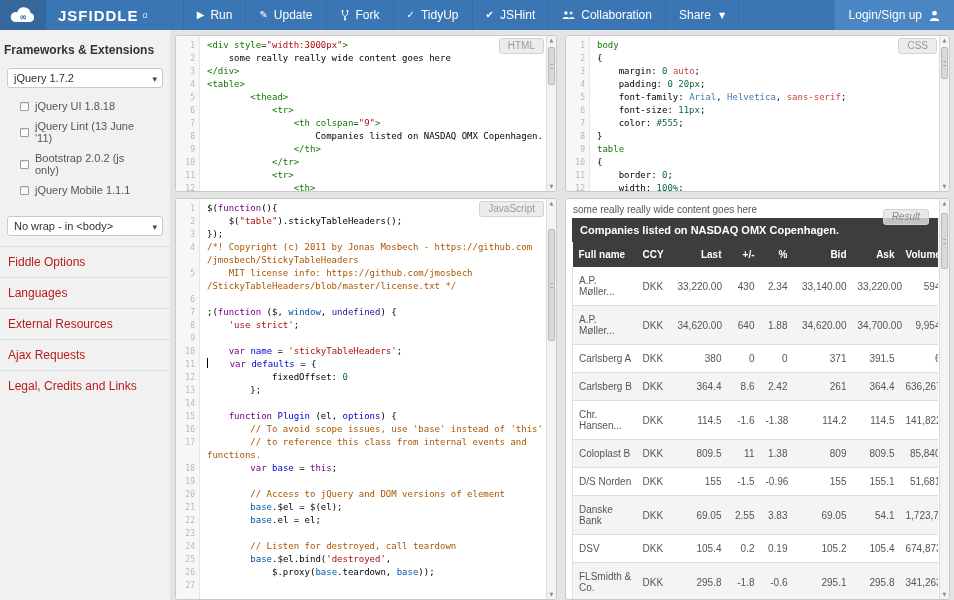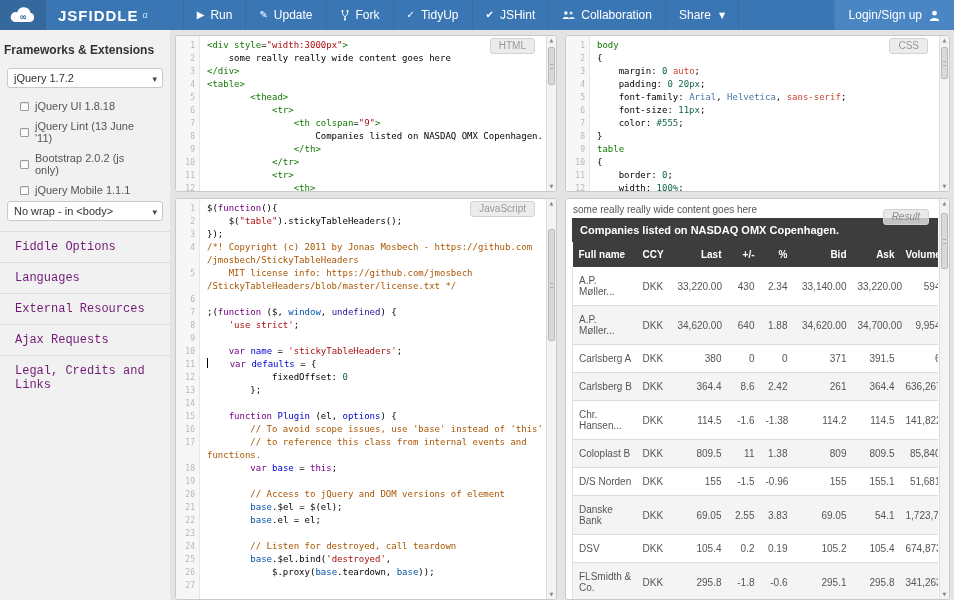--- a/index.html
+++ b/index.html
@@ -19,21 +19,21 @@
   .login { margin-left:auto; background:#4a86c3; color:#fff; font-size:12px; display:flex; align-items:center; gap:7px; padding:0 14px; border-left:1px solid rgba(0,0,0,0.08); cursor:pointer; }
 
   
   .sidebar { position:absolute; left:0; top:30px; width:170px; height:570px; background:#f1f1f1; }
   .sidebar h3 { font-size:12px; color:#333; padding:13px 8px 9px 4px; }
   .select { position:relative; margin:2px 7px 8px 7px; height:20px; background:#fff; border:1px solid #c9c9c9; border-radius:3px; font-size:11px; color:#333; line-height:18px; padding:0 18px 0 6px; cursor:pointer; white-space:nowrap; overflow:hidden; }
   .sel-arrow { position:absolute; right:5px; top:1px; font-size:9px; color:#444; font-family:"DejaVu Sans",sans-serif; }
   .cbrow { display:flex; align-items:center; gap:6px; padding:4px 20px; font-size:11px; color:#555; cursor:pointer; }
   .cb { width:9px; height:9px; background:#fdfdfd; border:1px solid #9c9c9c; border-radius:1px; box-shadow:inset 0 1px 1px rgba(0,0,0,0.1); flex:0 0 auto; }
   .side-sections { margin-top:10px; }
-  .side-sections .sec { border-top:1px solid #dcdcdc; padding:8px 15px; font-size:12px; color:#701a75; cursor:pointer;font-family:Liberation Mono, monospace; }
+  .side-sections .sec { border-top:1px solid #dcdcdc; padding:8px 8px; font-size:12px; color:#b91c1c; cursor:pointer; }
 
   
   .panel { position:absolute; background:#fff; border:1px solid #c9c9c9; border-radius:3px; overflow:hidden; }
   #panel-html   { left:175px; top:35px;  width:382px; height:157px; }
   #panel-css    { left:565px; top:35px;  width:385px; height:157px; }
   #panel-js     { left:175px; top:198px; width:382px; height:402px; }
   #panel-result { left:565px; top:198px; width:385px; height:402px; }
 
   .gutter { position:absolute; left:0; top:0; bottom:0; width:24px; background:#f7f7f7; border-right:1px solid #e7e7e7; padding-top:3px; }
   .gn { height:13px; line-height:13px; font-family:"DejaVu Sans Mono",monospace; font-size:8px; color:#b8b8b8; text-align:right; padding-right:4px; }
@@ -47,21 +47,21 @@
   .tk-s  { color:#aa1111; }
   .tk-k  { color:#770088; }
   .tk-d  { color:#0000cc; }
   .tk-w  { color:#0055aa; }
   .tk-at { color:#221199; }
   .tk-n  { color:#116644; }
   .tk-c  { color:#aa5500; }
   .tk-ck { color:#cc4433; }
   .tk-cf { color:#4477aa; }
 
-  .panel-badge { position:absolute; top:2px; right:21px; background:#ececec; border:1px solid #d2d2d2; border-radius:3px; color:#999; font-size:10px; padding:1px 8px 2px; z-index:4; }
+  .panel-badge { position:absolute; top:2px; right:12px; background:#ececec; border:1px solid #d2d2d2; border-radius:3px; color:#999; font-size:10px; padding:1px 8px 2px; z-index:4; }
 
   
   .vscroll { position:absolute; right:0; top:0; bottom:0; width:10px; background:#f3f3f3; border-left:1px solid #ddd; z-index:5; }
   .sb-btn { position:absolute; left:0; width:9px; height:9px; font-size:5px; color:#888; text-align:center; line-height:9px; font-family:"DejaVu Sans",sans-serif; }
   .sb-btn.up { top:0; } .sb-btn.down { bottom:0; }
   .sb-thumb { position:absolute; left:1px; width:7px; background:#d9d9d9; border:1px solid #b9b9b9; border-radius:2px; }
   .sb-thumb::after { content:""; position:absolute; left:1px; right:1px; top:50%; margin-top:-2px; height:3px; border-top:1px solid #aaa; border-bottom:1px solid #aaa; }
 
   
   .result-body { position:absolute; left:0; top:0; right:11px; bottom:0; overflow:hidden; color:#555; }
@@ -160,21 +160,21 @@
     <span>jQuery Lint (13 June '11)</span>
   </label>
   <label class="cbrow">
     <span class="cb"></span>
     <span>Bootstrap 2.0.2 (js only)</span>
   </label>
   <label class="cbrow">
     <span class="cb"></span>
     <span>jQuery Mobile 1.1.1</span>
   </label>
-  <div class="select" style="margin-top:1px;">
+  <div class="select" style="margin-top:16px;">
     <span>No wrap - in &lt;body&gt;</span>
     <span class="sel-arrow">▾</span>
   </div>
   <div class="side-sections">
     <div class="sec">Fiddle Options</div>
     <div class="sec">Languages</div>
     <div class="sec">External Resources</div>
     <div class="sec">Ajax Requests</div>
     <div class="sec">Legal, Credits and Links</div>
   </div>

